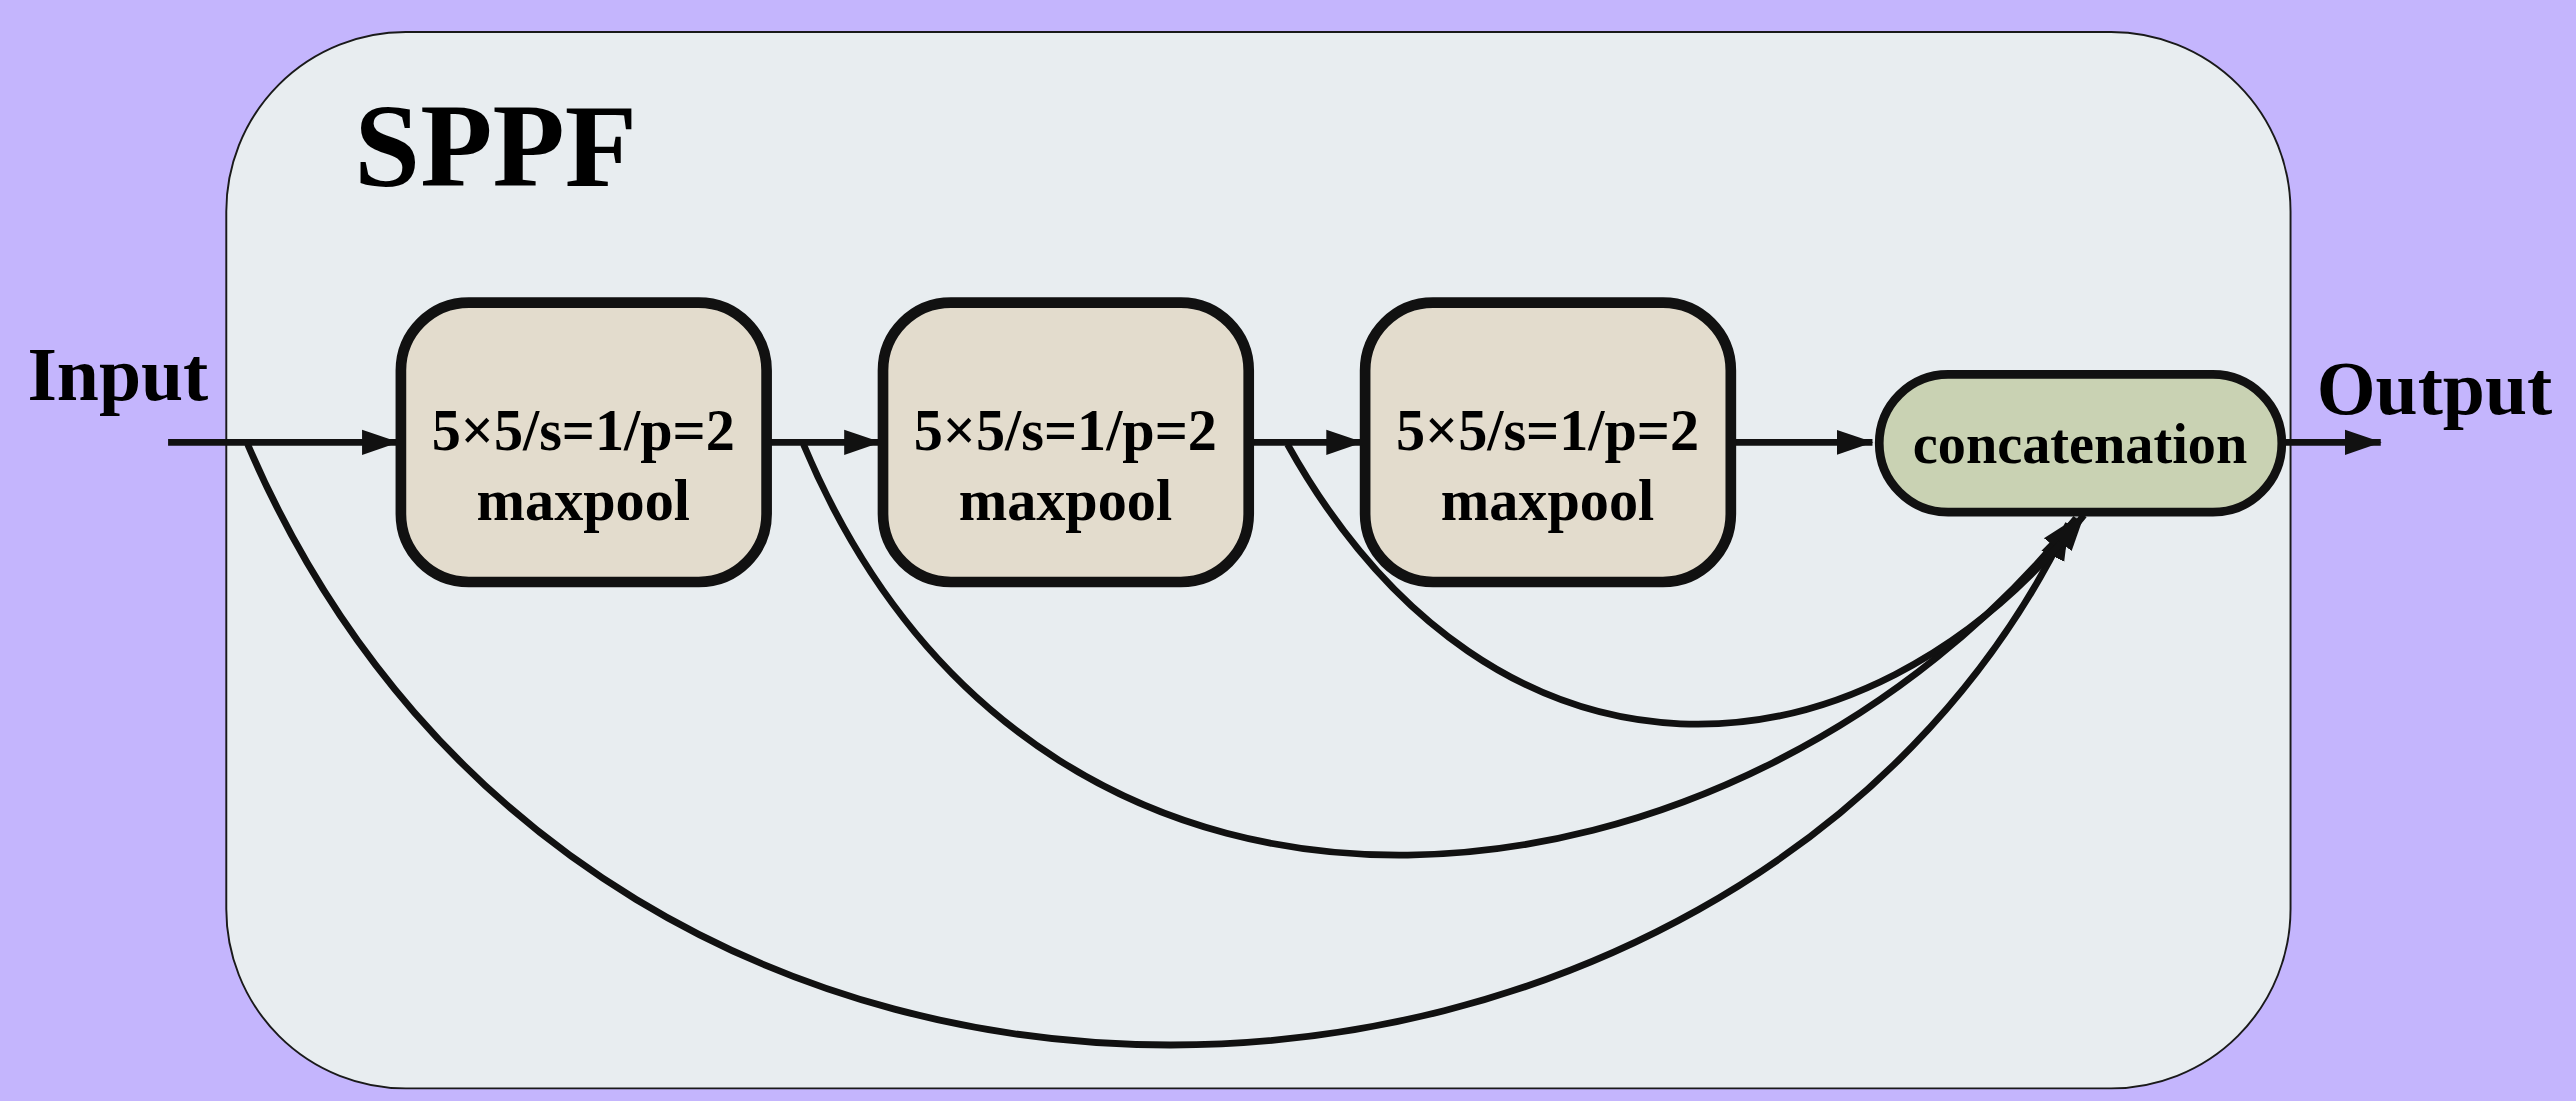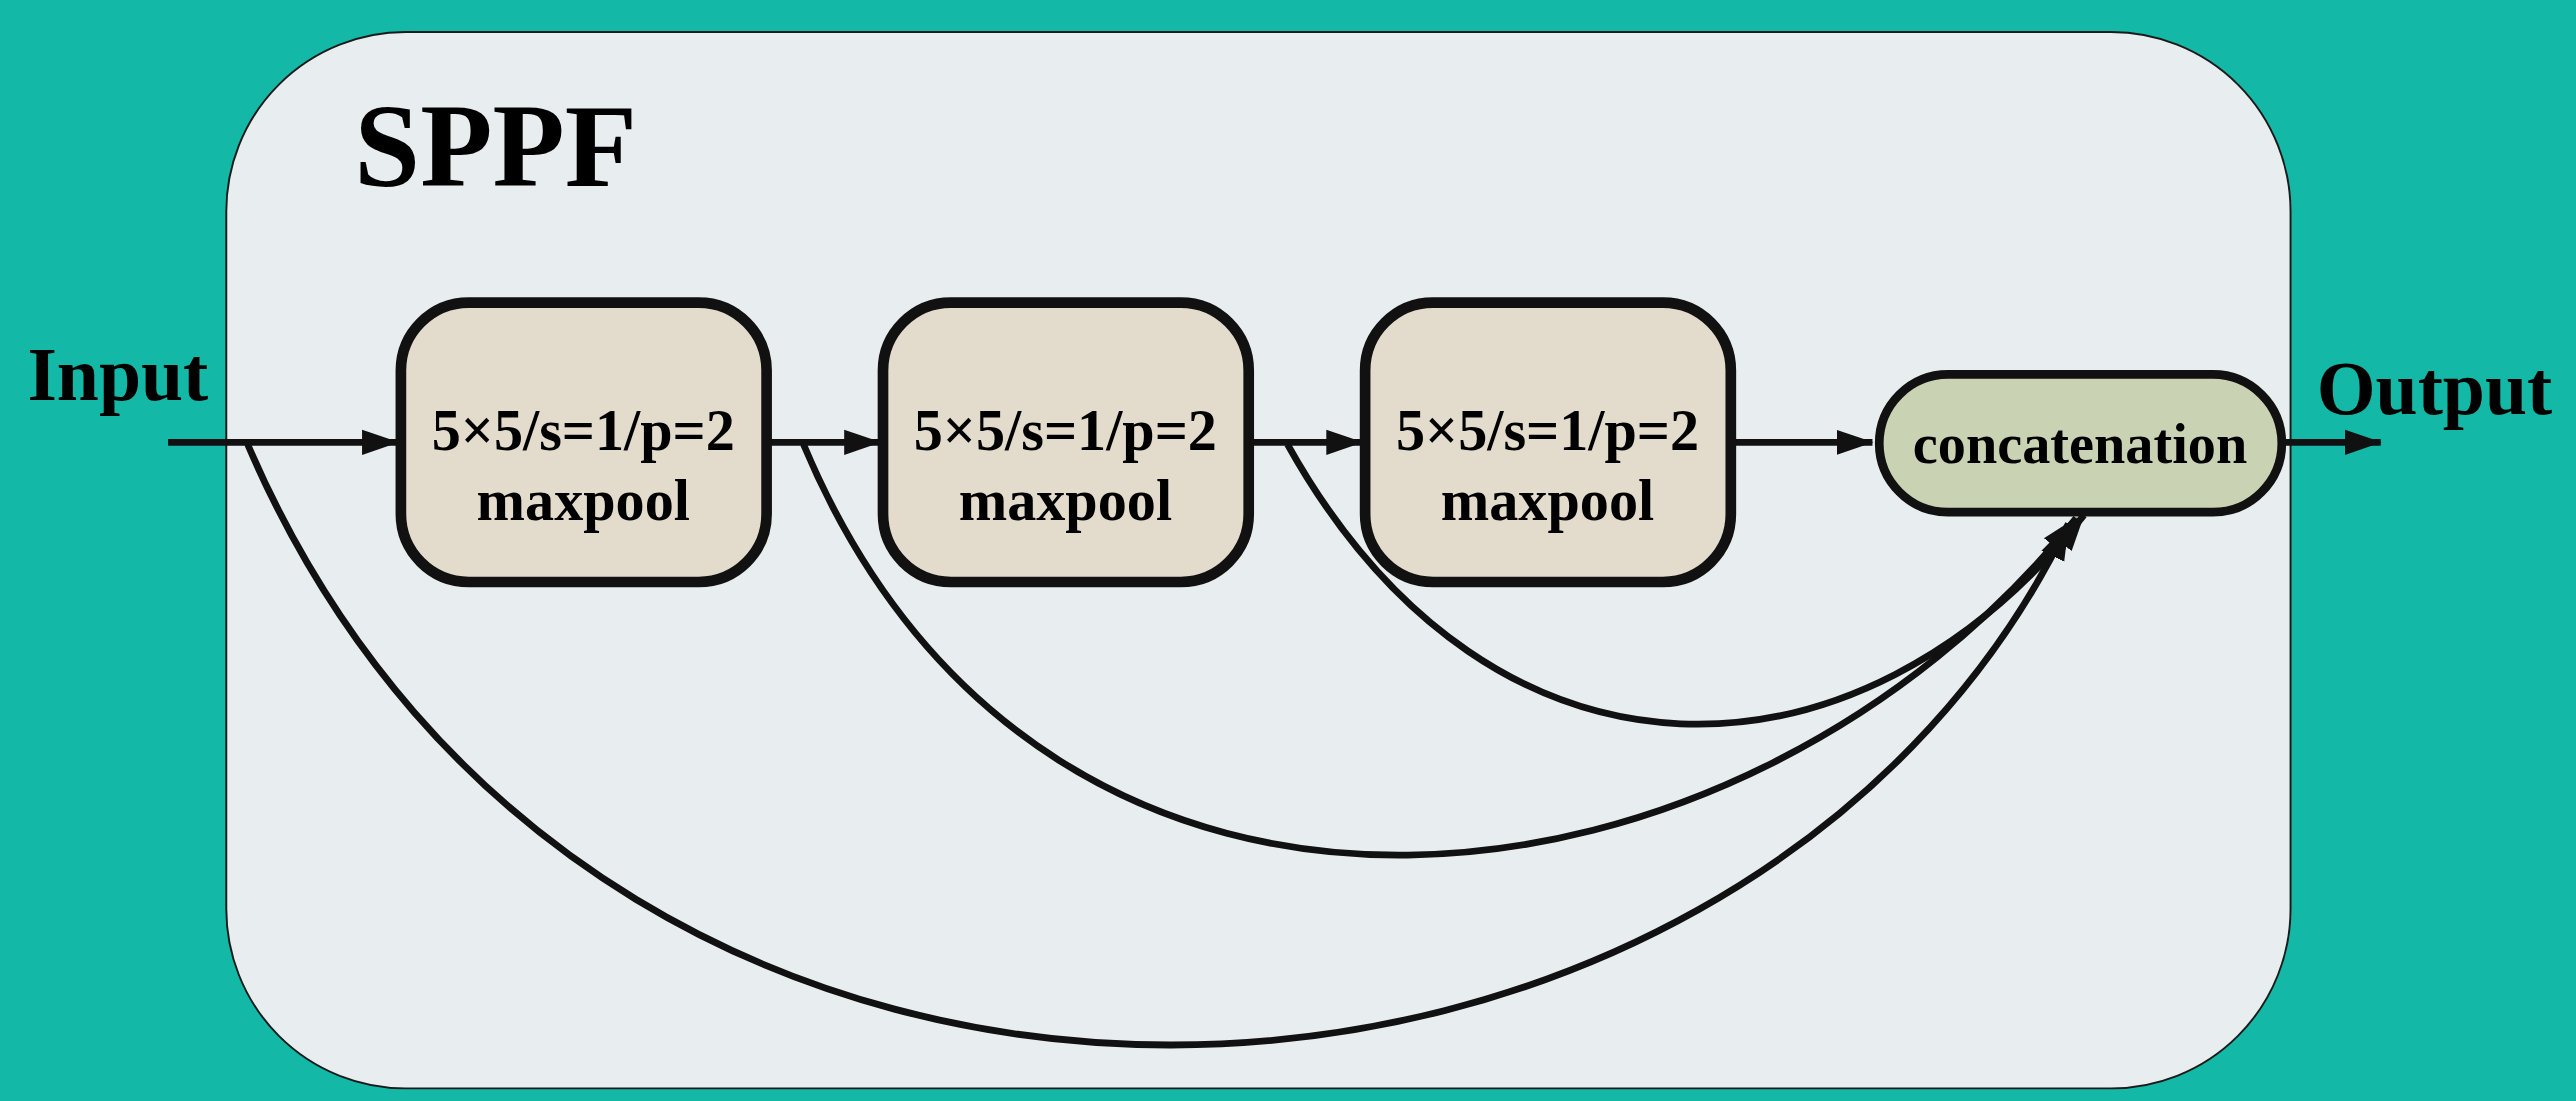--- a/index.html
+++ b/index.html
@@ -1,16 +1,16 @@
 <!DOCTYPE html>
 <html><head>
 <meta charset="utf-8">
 <style>
   html, body { margin: 0; padding: 0; background: #ffffff; }
-  .stage { width: 2576px; height: 1101px; position: relative; background: #14b8a6; }
+  .stage { width: 2576px; height: 1101px; position: relative; background: #c4b5fd; }
   svg { display: block; }
   svg text {
     font-family: "Liberation Serif", "DejaVu Serif", serif;
     font-weight: bold;
     fill: #000000;
   }
   .title-text   { font-size: 122px; }
   .io-text      { font-size: 78px; }
   .box-text     { font-size: 60px; text-anchor: middle; }
   .concat-text  { font-size: 58px; text-anchor: middle; }

